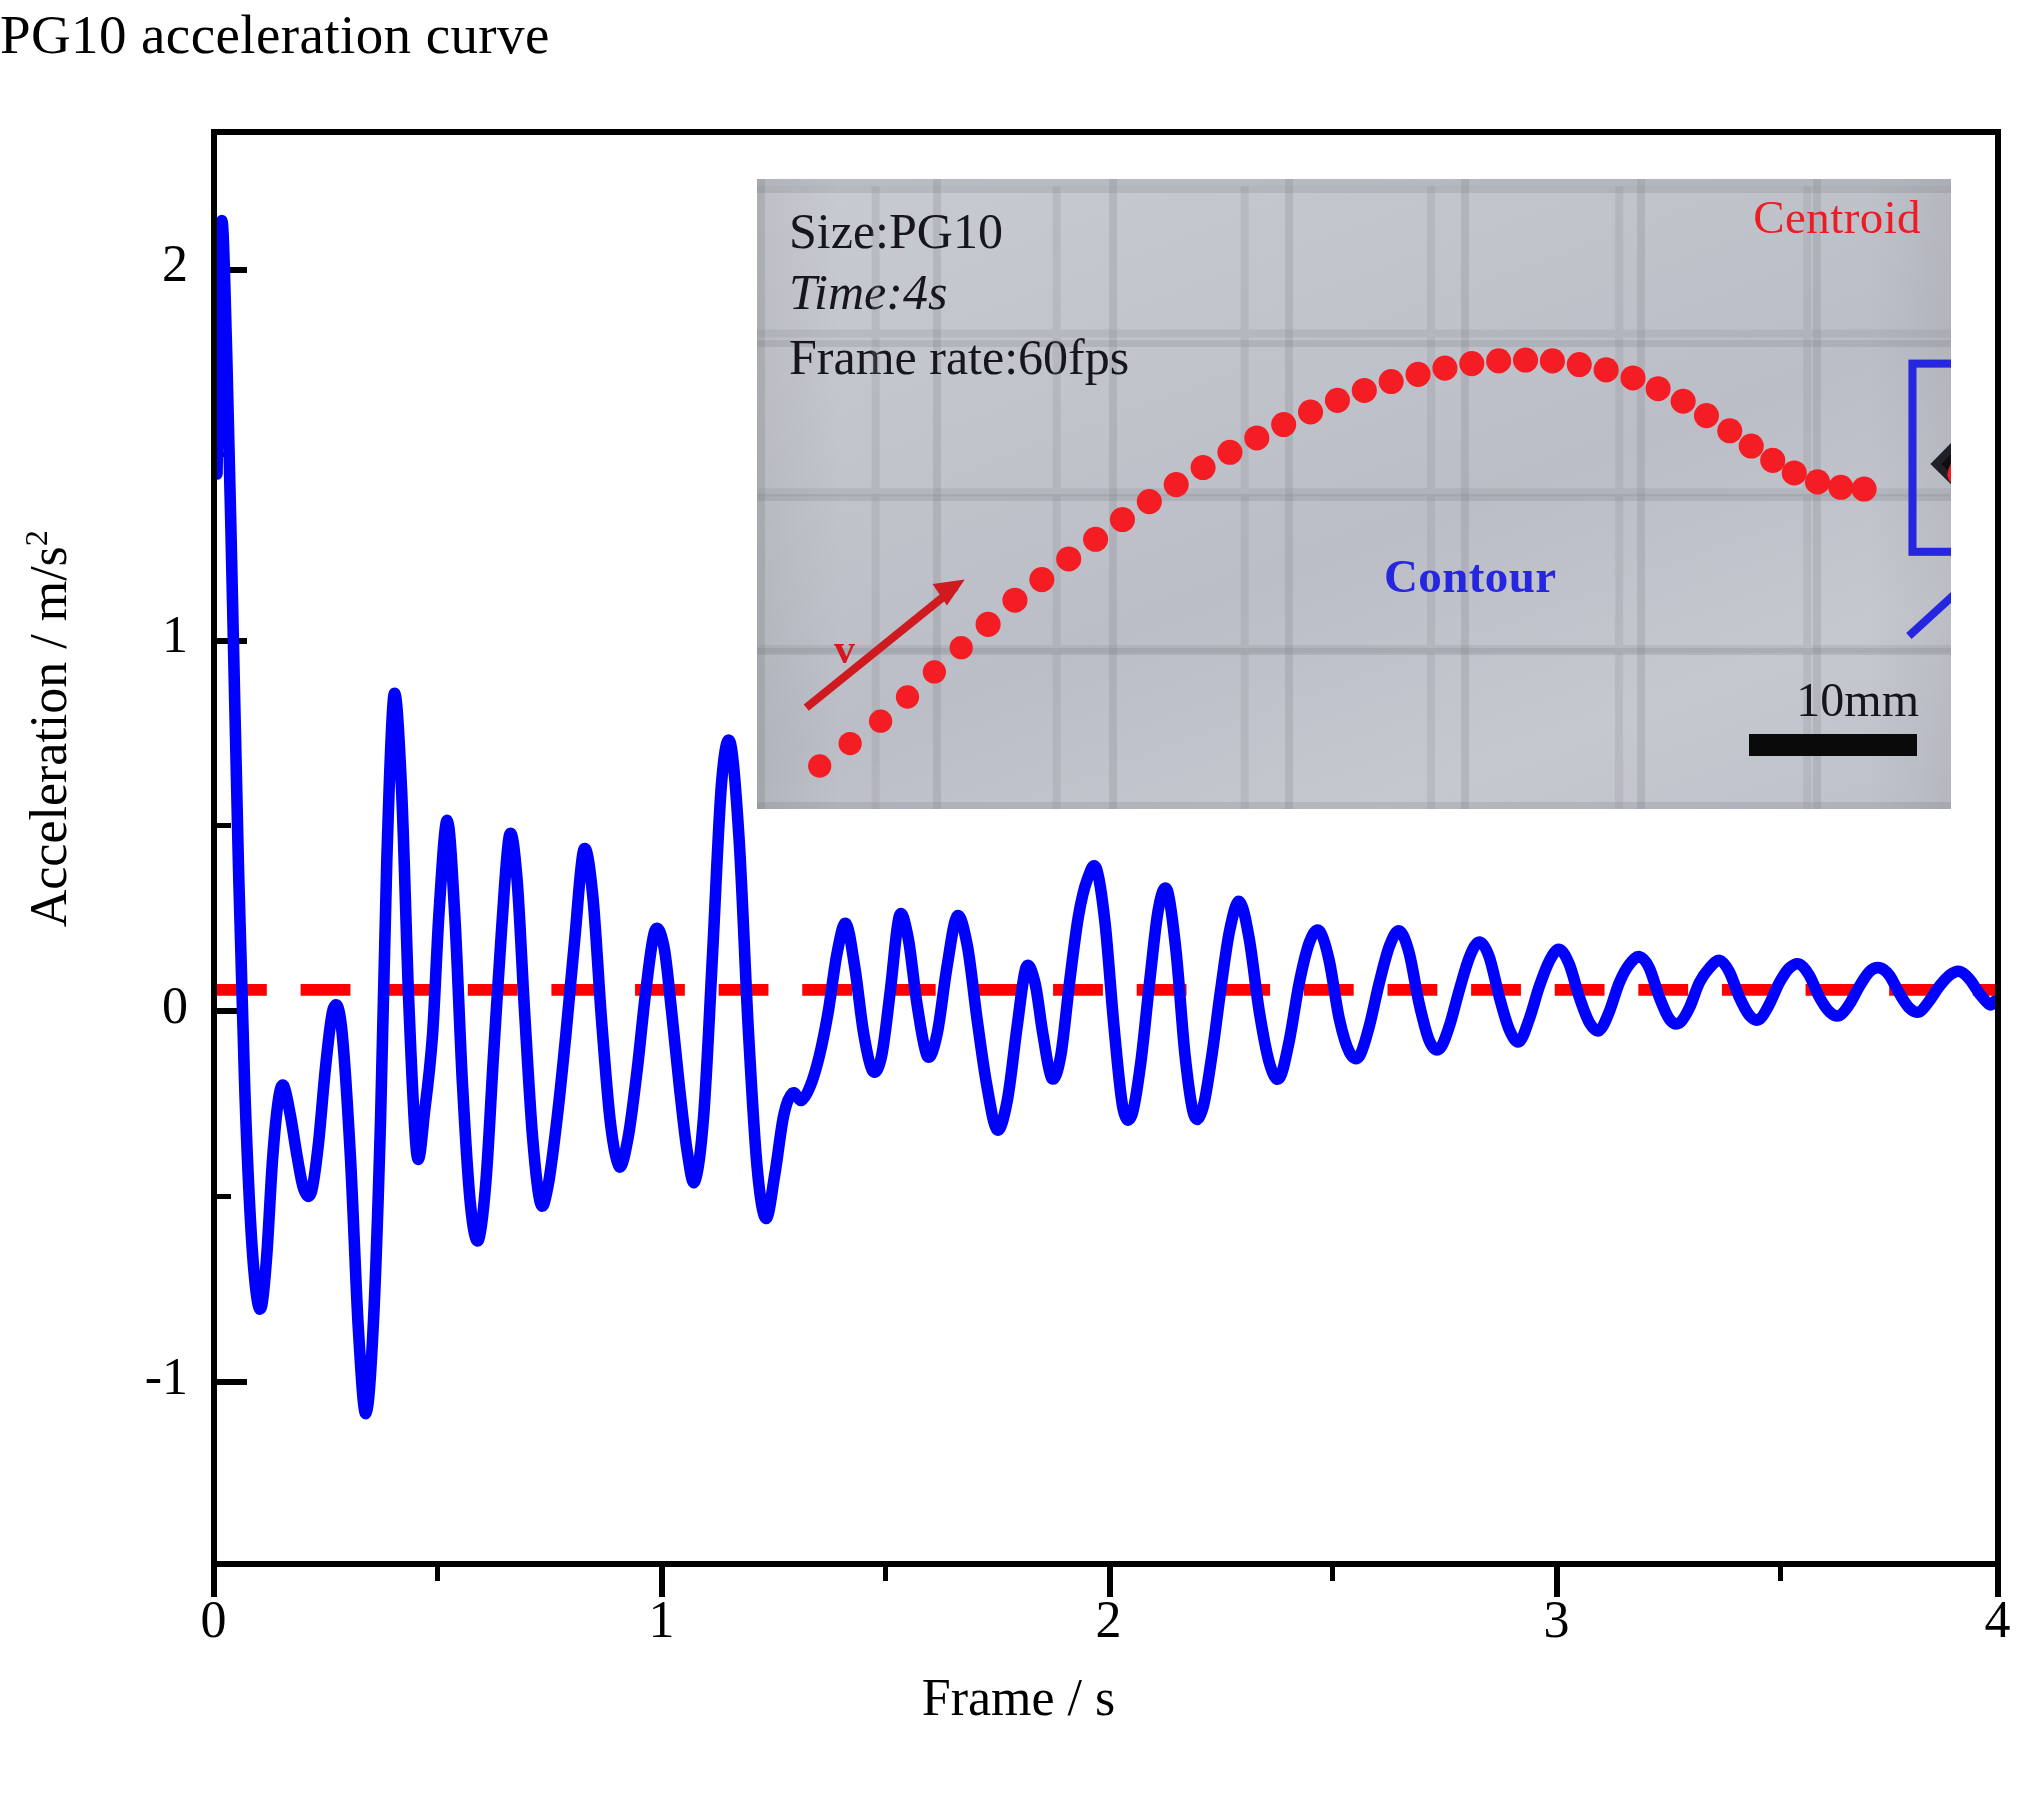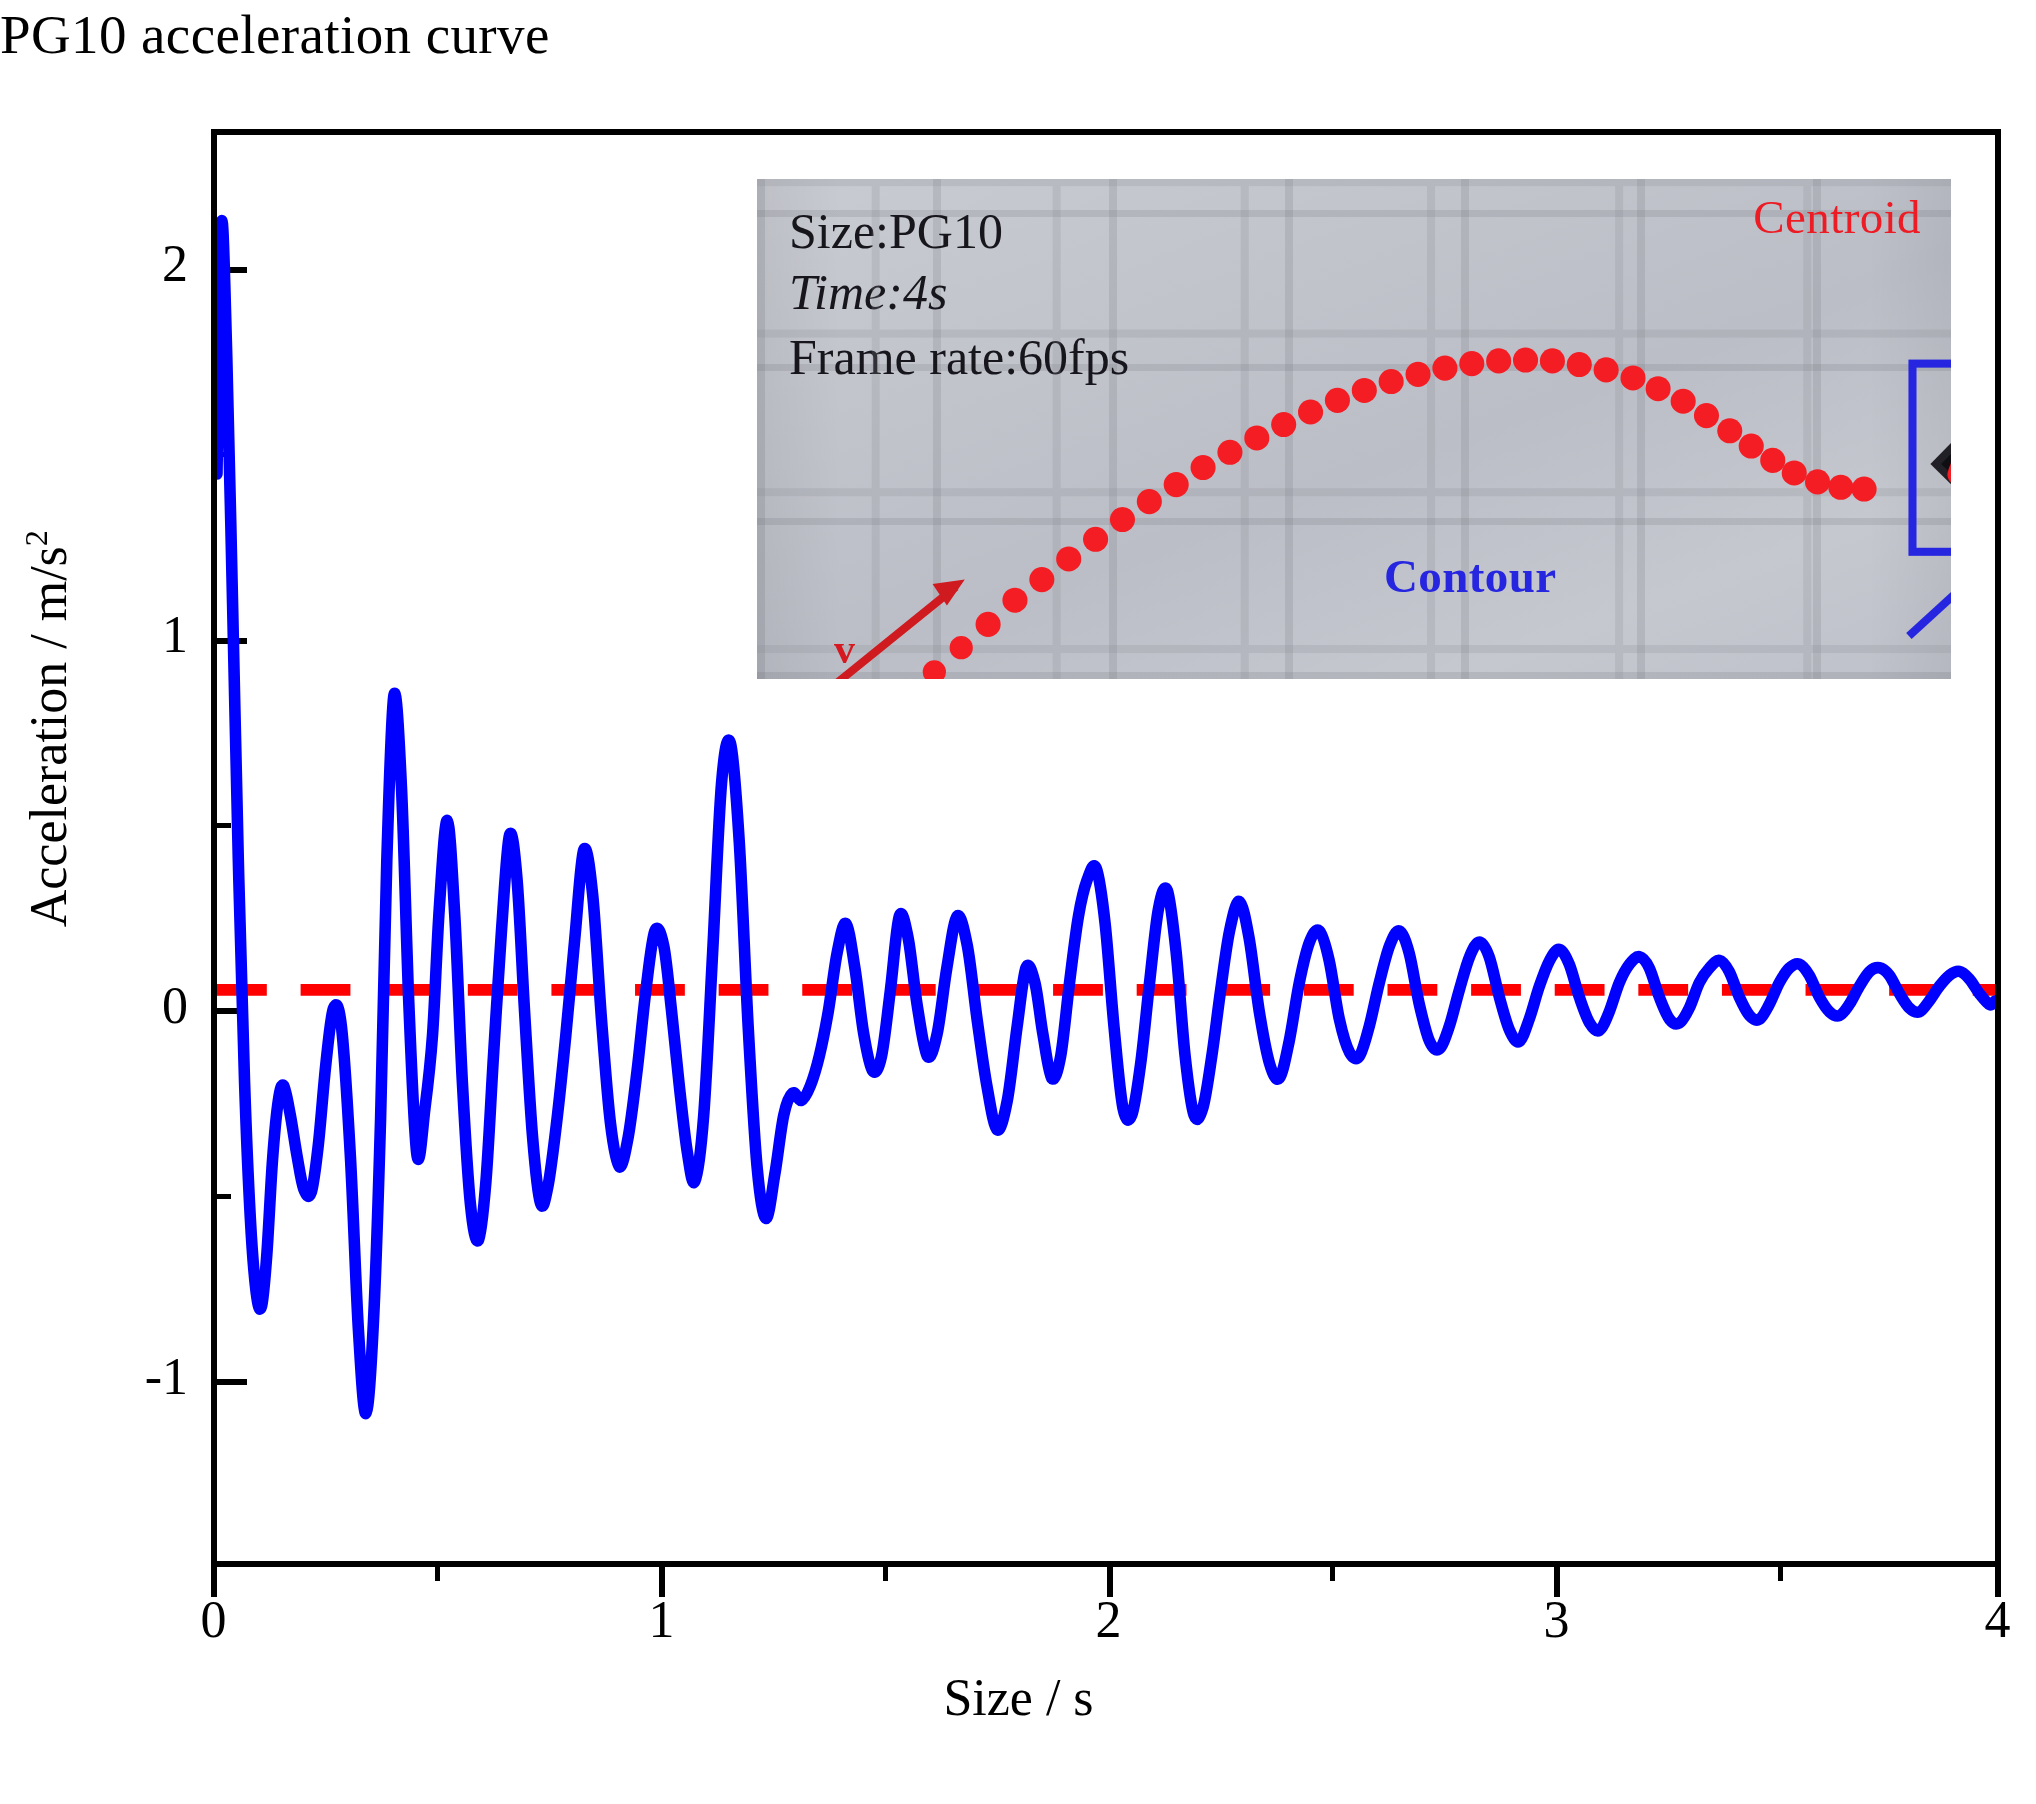--- a/index.html
+++ b/index.html
@@ -39,21 +39,21 @@
   .ytick-label{position:absolute;width:134px;text-align:right;font-size:52px;line-height:1;}
   .xtick-major{position:absolute;top:1561px;width:6.3px;height:36px;background:#000;}
   .xtick-minor{position:absolute;top:1561px;width:5.4px;height:19.7px;background:#000;}
   .xtick-label{position:absolute;top:1594px;width:143px;text-align:center;font-size:52px;line-height:1;}
 
   
   #curve-layer{position:absolute;left:0;top:0;width:100%;height:100%;}
 
   
   #inset{
-    position:absolute;left:757px;top:179px;width:1194px;height:500px;
+    position:absolute;left:757px;top:179px;width:1194px;height:630px;
     overflow:hidden;
     background:
       linear-gradient(90deg, rgba(0,0,0,0.055) 0%, rgba(0,0,0,0) 7%, rgba(0,0,0,0) 93%, rgba(0,0,0,0.05) 100%),
       repeating-linear-gradient(90deg,
          rgba(120,122,130,0.22) 0px, rgba(120,122,130,0.22) 8px,
          rgba(255,255,255,0.0) 8px, rgba(255,255,255,0.0) 176px),
       repeating-linear-gradient(0deg,
          rgba(112,114,122,0.20) 0px, rgba(112,114,122,0.20) 7.2px,
          rgba(255,255,255,0.0) 7.2px, rgba(255,255,255,0.0) 154px),
       linear-gradient(160deg,#c9cbd2 0%,#c2c4cc 30%,#bcbec7 55%,#c6c8d0 80%,#bfc1ca 100%);
@@ -82,21 +82,21 @@
 </style>
 </head>
 <body>
 
 <div id="figure">
 
   <div id="chart-title">PG10 acceleration curve</div>
 
   <div id="y-axis-label"><span>Acceleration / m/s</span><sup>2</sup></div>
 
-  <div id="x-axis-label">Size / s</div>
+  <div id="x-axis-label">Frame / s</div>
 
   <div class="ytick-label" style="left:54px;top:238px;">2</div>
   <div class="ytick-label" style="left:54px;top:609px;">1</div>
   <div class="ytick-label" style="left:54px;top:980px;">0</div>
   <div class="ytick-label" style="left:27px;top:1351px;width:161px;">-1</div>
 
   <div class="ytick-major" style="top:267px;"></div>
   <div class="ytick-minor" style="top:452px;"></div>
   <div class="ytick-major" style="top:638px;"></div>
   <div class="ytick-minor" style="top:823px;"></div>

